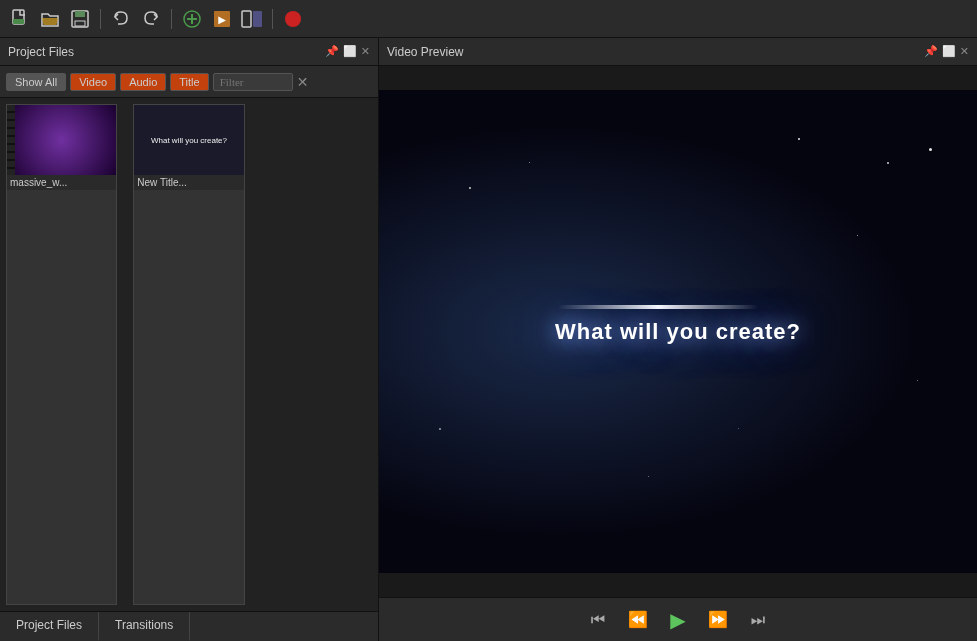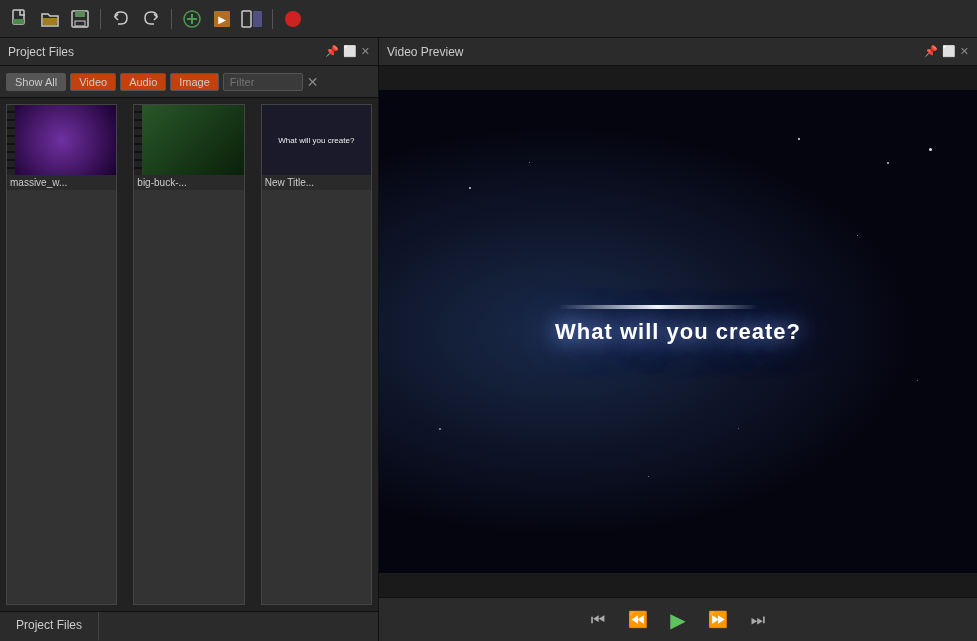--- a/index.html
+++ b/index.html
@@ -19,21 +19,21 @@
     
     #project-files-header { background: #2b2b2b; border-bottom: 1px solid #111; padding: 4px 8px; display: flex; justify-content: space-between; align-items: center; height: 28px; }
     #project-files-title { font-size: 12px; color: #ccc; }
     .header-icons { display: flex; gap: 4px; }
     .header-icon { font-size: 11px; color: #888; cursor: pointer; }
 
     
     #filter-bar { background: #2b2b2b; border-bottom: 1px solid #111; padding: 4px 6px; display: flex; align-items: center; gap: 4px; height: 32px; }
     .filter-btn { padding: 2px 8px; background: #c2410c; border: 1px solid #555; border-radius: 2px; color: #ccc; font-size: 11px; cursor: pointer; }
     .filter-btn.active { background: #555; }
-    #filter-input { background: #3a3a3a; border: 1px solid #555; border-radius: 2px; padding: 2px 6px; color: #ccc; font-size: 11px; width: 80px; }
+    #filter-input { background: #3a3a3a; border: 1px solid #555; border-radius: 2px; padding: 2px 6px; color: #ccc; font-size: 11px; width: 80px; font-family: Liberation Serif, serif; }
     .filter-clear { color: #888; font-size: 14px; cursor: pointer; }
 
     
     #media-grid { flex: 1; padding: 6px; display: grid; grid-template-columns: repeat(3, 1fr); gap: 16px; overflow-y: auto; background: #222; }
     .media-item { position: relative; cursor: pointer; border: 1px solid #444; background: #333; }
     .media-item.selected { border: 2px solid #5bb0f0; }
     .media-thumb { width: 100%; height: 70px; background: #111; overflow: hidden; display: flex; align-items: center; justify-content: center; position: relative; }
     .media-thumb-overlay { position: absolute; top: 0; left: 0; width: 8px; height: 100%; }
     .film-strip { background: repeating-linear-gradient(to bottom, #222 0px, #222 6px, #111 6px, #111 8px); }
     .media-label { font-size: 10px; color: #ccc; padding: 2px 3px; background: #2a2a2a; white-space: nowrap; overflow: hidden; text-overflow: ellipsis; }
@@ -137,56 +137,50 @@
       <div class="header-icons">
         <span class="header-icon">📌</span>
         <span class="header-icon">⬜</span>
         <span class="header-icon">✕</span>
       </div>
     </div>
     <div id="filter-bar">
       <button class="filter-btn active">Show All</button>
       <button class="filter-btn">Video</button>
       <button class="filter-btn">Audio</button>
-      <button class="filter-btn">Image</button>
+      <button class="filter-btn">Title</button>
       <input id="filter-input" type="text" placeholder="Filter" style="">
       <span class="filter-clear">✕</span>
     </div>
     <div id="media-grid">
 
       <div class="media-item">
         <div class="media-thumb">
             <div class="thumb-img1"></div>
             <div class="media-thumb-overlay film-strip"></div>
           </div>
         <div class="media-label">massive_w...</div>
       </div>
 
 
 
-      <div class="media-item">
-        <div class="media-thumb">
-            <div class="thumb-img4"></div>
-            <div class="media-thumb-overlay film-strip"></div>
-          </div>
-        <div class="media-label">big-buck-...</div>
-      </div>
 
       <div class="media-item">
         <div class="media-thumb">
             <div class="thumb-img5">
               <span style="font-size:8px;color:#eee;text-align:center;padding:2px;">What will you create?</span>
             </div>
           </div>
         <div class="media-label">New Title...</div>
       </div>
 
     </div>
     <div id="bottom-tabs">
       <div class="tab-btn">Project Files</div>
+      <div class="tab-btn">Transitions</div>
       <div class="tab-btn active">Effects</div>
     </div>
   </div>
 
   <div id="right-panel">
     <div id="video-preview-header">
       <span>Video Preview</span>
       <div class="header-icons">
         <span class="header-icon">📌</span>
         <span class="header-icon">⬜</span>

